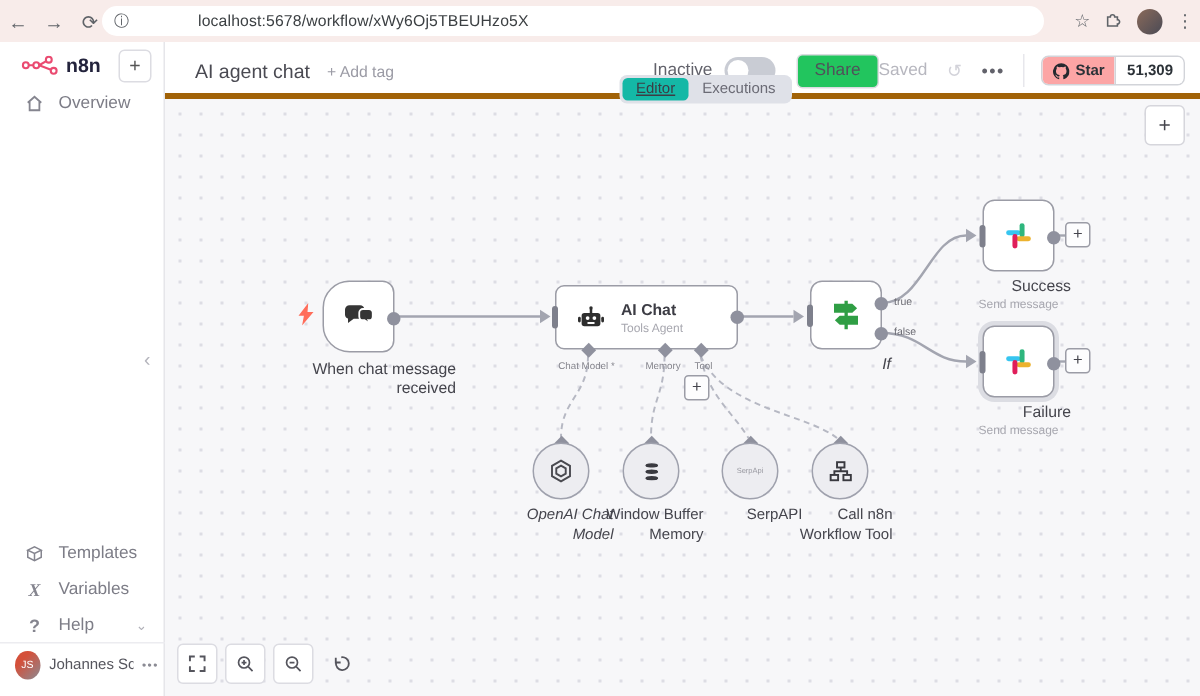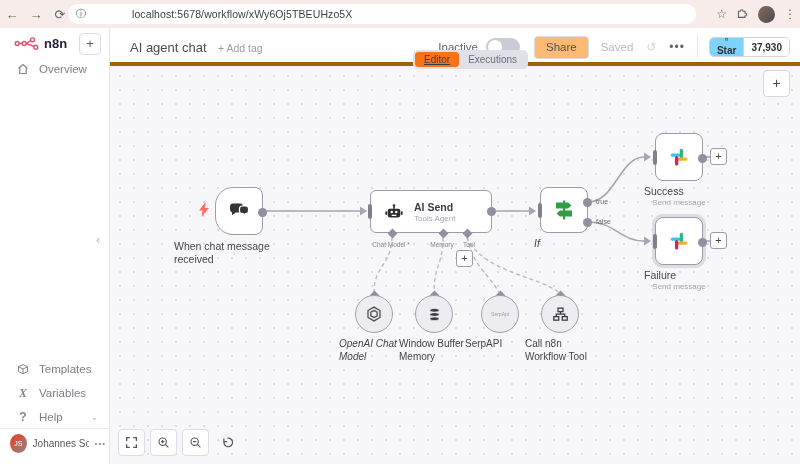--- a/index.html
+++ b/index.html
@@ -31,48 +31,48 @@
   .collapse { position:absolute; left:96px; top:204px; color:#b4b4bc; font-size:13px; cursor:pointer; }
 
   
   .hdr { position:absolute; left:110px; top:28px; width:690px; height:38px; background:#fff; border-bottom:4px solid #a16207; }
   .wf-title { position:absolute; left:20px; top:12px; font-size:13px; color:#4a4a52; }
   .add-tag { position:absolute; left:108px; top:14px; font-size:10.5px; color:#9b9ba5; cursor:pointer; }
   .hdr-right { position:absolute; right:0; top:0; height:38px; display:flex; align-items:center; }
   .inactive-lbl { font-size:11.5px; color:#62626b; margin-right:8px; }
   .toggle { width:34px; height:18px; border-radius:9px; background:#c9ccd4; position:relative; cursor:pointer; margin-right:14px; }
   .toggle .knob { position:absolute; left:2px; top:2px; width:14px; height:14px; border-radius:50%; background:#fff; }
-  .share-btn { height:23px; padding:0 11px; border:1px solid #dbdbe0; border-radius:4px; background:#fdba74; font-size:11.5px; color:#51515a; display:flex; align-items:center; margin-right:12px; cursor:pointer; }
+  .share-btn { height:23px; padding:0 11px; border:1px solid #dbdbe0; border-radius:4px; background:#22c55e; font-size:11.5px; color:#51515a; display:flex; align-items:center; margin-right:0; cursor:pointer; }
   .saved { font-size:11.5px; color:#b7b7bf; margin-right:13px; }
   .hist { font-size:12px; color:#d3d3da; margin-right:13px; cursor:pointer; }
   .more { font-size:12px; color:#62626b; letter-spacing:1px; margin-right:12px; cursor:pointer; }
   .hdr-sep { width:1px; height:22px; background:#e7e7ec; margin-right:11px; }
   .gh { display:flex; height:20px; border:1px solid #d2d4d9; border-radius:5px; overflow:hidden; margin-right:10px; cursor:pointer; }
-  .gh-left { display:flex; align-items:center; gap:4px; background:#7dd3fc; padding:0 7px; font-size:10px; font-weight:bold; color:#2b3137;flex-direction:column; }
+  .gh-left { display:flex; align-items:center; gap:4px; background:#fca5a5; padding:0 7px; font-size:10px; font-weight:bold; color:#2b3137; }
   .gh-right { display:flex; align-items:center; background:#fff; padding:0 7px; font-size:10px; font-weight:bold; color:#2b3137; border-left:1px solid #d2d4d9; }
 
   
   .tabs { position:absolute; left:413px; top:50px; height:19px; background:#dfe1e8; border-radius:5px; display:flex; align-items:center; padding:2px; z-index:5; }
   .tab { font-size:10px; padding:0 9px; height:15px; display:flex; align-items:center; border-radius:3.5px; color:#6b6b75; cursor:pointer; }
-  .tab.active { background:#f97316; color:#3c3c44;text-decoration:underline; }
+  .tab.active { background:#14b8a6; color:#3c3c44;text-decoration:underline; }
 
   
   .canvas { position:absolute; left:110px; top:66px; width:690px; height:398px;
     background-color:#f7f7f9;
     background-image:radial-gradient(circle,#dddde4 1px,transparent 1.3px);
     background-size:14px 14px; background-position:3px 3px; }
   .wires { position:absolute; left:0; top:0; width:690px; height:398px; }
 
   .node { position:absolute; background:#fff; border:1.6px solid #9b9ca6; border-radius:8px; cursor:pointer; display:flex; align-items:center; justify-content:center; }
   .node.trigger { border-radius:18px 8px 8px 18px; }
   .node.selected { box-shadow:0 0 0 3px #dcdde3; }
   .out-dot { position:absolute; width:9px; height:9px; border-radius:50%; background:#8f919e; cursor:pointer; }
   .in-bar { position:absolute; width:4px; height:15px; border-radius:2px; background:#7e808c; }
   .diamond { position:absolute; width:7px; height:7px; background:#8f919e; transform:rotate(45deg); cursor:pointer; }
-  .nlabel { position:absolute; text-align:left; font-size:10.5px; color:#45454d; line-height:1.25; }
+  .nlabel { position:absolute; text-align:right; font-size:10.5px; color:#45454d; line-height:1.25; }
   .nsub { position:absolute; text-align:center; font-size:8px; color:#a7a7af; }
   .clabel { position:absolute; font-size:6.5px; color:#85858d; text-align:center; transform:translateX(-50%); white-space:nowrap; }
   .branch-lbl { position:absolute; font-size:7px; color:#6b6b73; }
   .plus-sq { position:absolute; width:17px; height:17px; background:#fdfdfe; border:1px solid #9b9ca6; border-radius:3px; color:#45454d; font-size:11px; line-height:15px; text-align:center; cursor:pointer; }
   .bolt { position:absolute; }
 
   .subnode { position:absolute; width:38px; height:38px; border-radius:50%; background:#ededf1; border:1.6px solid #9fa1ad; display:flex; align-items:center; justify-content:center; cursor:pointer; }
   .serp-txt { font-size:5px; color:#9a9aa2; }
 
   .canvas-plus { position:absolute; left:653px; top:4px; width:27px; height:27px; background:#fff; border:1px solid #d6d6dc; border-radius:4px; font-size:14px; color:#45454d; line-height:25px; text-align:center; cursor:pointer; }
@@ -177,21 +177,21 @@
       <span class="hist">↺</span>
       <span class="more">•••</span>
       <span class="hdr-sep"></span>
       <div class="gh">
         <span class="gh-left">
           <svg width="11" height="11" viewBox="0 0 16 16" fill="#24292f">
               <path d="M8 .2a8 8 0 00-2.5 15.6c.4.1.5-.2.5-.4v-1.4c-2.2.5-2.7-1-2.7-1-.4-.9-.9-1.2-.9-1.2-.7-.5.1-.5.1-.5.8.1 1.2.8 1.2.8.7 1.3 1.9.9 2.4.7.1-.5.3-.9.5-1.1-1.8-.2-3.7-.9-3.7-4 0-.9.3-1.6.8-2.2-.1-.2-.4-1 .1-2.1 0 0 .7-.2 2.2.8a7.6 7.6 0 014 0c1.5-1 2.2-.8 2.2-.8.5 1.1.2 1.9.1 2.1.5.6.8 1.3.8 2.2 0 3.1-1.9 3.8-3.7 4 .3.3.6.8.6 1.5v2.2c0 .2.1.5.5.4A8 8 0 008 .2z"></path>
             </svg>
           <span>Star</span>
         </span>
-        <span class="gh-right">37,930</span>
+        <span class="gh-right">51,309</span>
       </div>
     </div>
   </div>
 
   <div class="tabs">
     <span class="tab active">Editor</span>
     <span class="tab">Executions</span>
   </div>
 
   <div class="canvas">
@@ -240,21 +240,21 @@
           <rect x="11" y="4.8" width="2" height="3.4"></rect>
             <circle cx="12" cy="4" r="1.4"></circle>
           <rect x="1.6" y="11" width="2.2" height="4.5" rx="1.1"></rect>
             <rect x="20.2" y="11" width="2.2" height="4.5" rx="1.1"></rect>
         </g>
         <circle cx="9.3" cy="12" r="1.5" fill="#fff"></circle>
           <circle cx="14.7" cy="12" r="1.5" fill="#fff"></circle>
         <rect x="9" y="15.2" width="6" height="1.6" rx=".8" fill="#fff"></rect>
       </svg>
       <span style="display:flex; flex-direction:column; gap:1px;">
-        <span style="font-size:10.5px; font-weight:bold; color:#3c3c44;">AI Send</span>
+        <span style="font-size:10.5px; font-weight:bold; color:#3c3c44;">AI Chat</span>
         <span style="font-size:8px; color:#a7a7af;">Tools Agent</span>
       </span>
       <span class="in-bar" style="left:-3px; top:13px;"></span>
       <span class="out-dot" style="right:-5px; top:16px;"></span>
     </div>
     <span class="diamond" style="left:278.5px; top:163.5px;"></span>
     <span class="diamond" style="left:329.5px; top:163.5px;"></span>
     <span class="diamond" style="left:353.5px; top:163.5px;"></span>
     <span class="clabel" style="left:281px; top:175px;">Chat Model *</span>
     <span class="clabel" style="left:332px; top:175px;">Memory</span>

